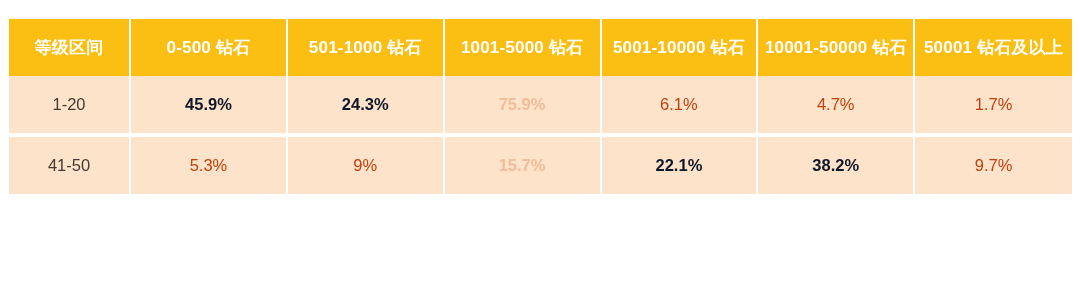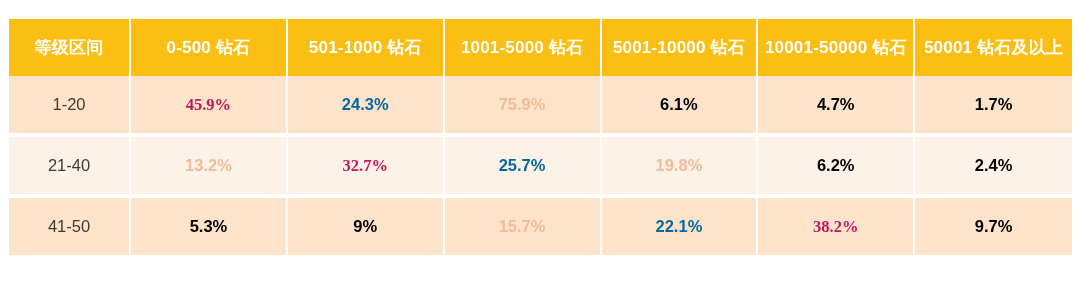--- a/index.html
+++ b/index.html
@@ -54,23 +54,23 @@
     white-space: nowrap;
     overflow: hidden;
   }
   tbody tr.data-row td:last-child { border-right: none; }
   tbody tr.data-row:last-child td { border-bottom: none; }
 
   tbody tr.row-shade-a td { background: #FCE3C9; margin-top: 8px; }
   tbody tr.row-shade-b td { background: #FDF2E7; }
 
   
-  .v-normal { color: #000000; font-weight: bold; }
-  .v-strong { color: #be185d; font-weight: bold; font-family: Liberation Serif, serif; }
-  .v-medium { color: #0369a1; font-weight: bold; }
+  .v-normal { color: #c2410c; font-weight: normal; }
+  .v-strong { color: #0f172a; font-weight: bold; }
+  .v-medium { color: #0f172a; font-weight: bold; }
   .v-light  { color: #F0BC9A; font-weight: bold; }
   .v-label  { color: #463A33; font-weight: normal; }
 </style>
 </head>
 <body>
 
 <div id="table-wrap">
   <table class="data-table">
     <colgroup>
       <col class="col-first">
@@ -95,29 +95,20 @@
     <tbody>
       <tr class="data-row row-shade-a">
         <td class="v-label">1-20</td>
         <td class="v-strong">45.9%</td>
         <td class="v-medium">24.3%</td>
         <td class="v-light">75.9%</td>
         <td class="v-normal">6.1%</td>
         <td class="v-normal">4.7%</td>
         <td class="v-normal">1.7%</td>
       </tr>
-      <tr class="data-row row-shade-b">
-        <td class="v-label">21-40</td>
-        <td class="v-light">13.2%</td>
-        <td class="v-strong">32.7%</td>
-        <td class="v-medium">25.7%</td>
-        <td class="v-light">19.8%</td>
-        <td class="v-normal">6.2%</td>
-        <td class="v-normal">2.4%</td>
-      </tr>
       <tr class="data-row row-shade-a">
         <td class="v-label">41-50</td>
         <td class="v-normal">5.3%</td>
         <td class="v-normal">9%</td>
         <td class="v-light">15.7%</td>
         <td class="v-medium">22.1%</td>
         <td class="v-strong">38.2%</td>
         <td class="v-normal">9.7%</td>
       </tr>
     </tbody>

